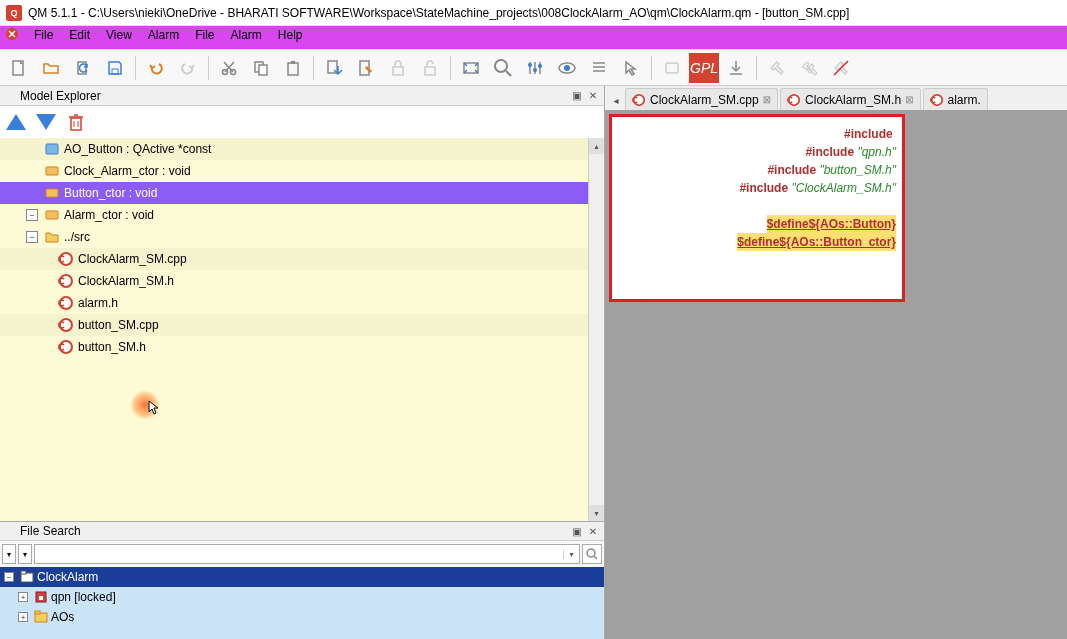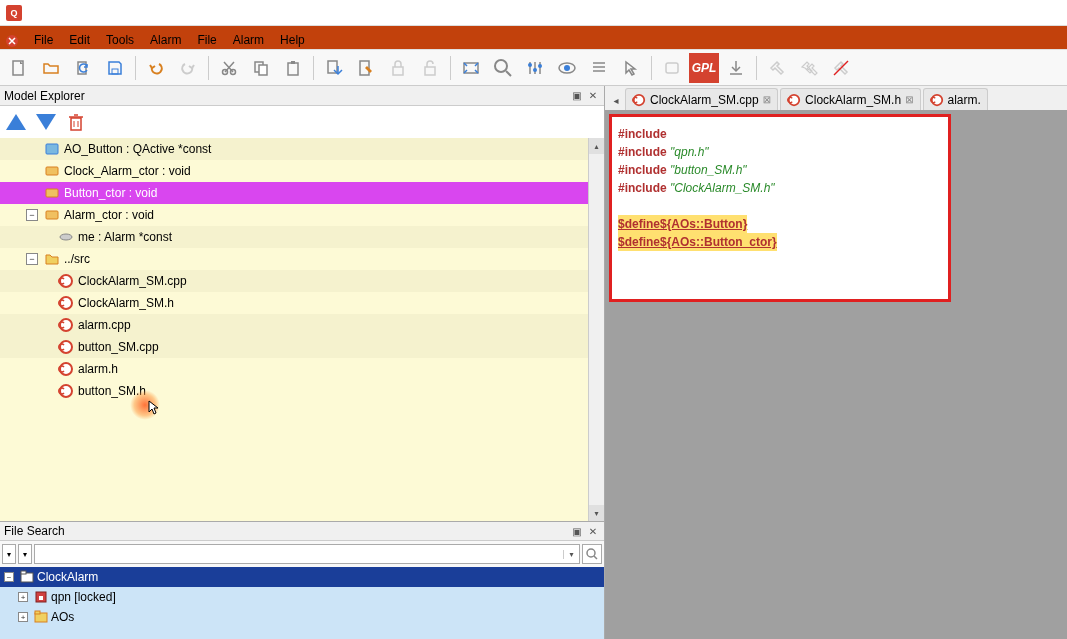--- a/index.html
+++ b/index.html
@@ -2,51 +2,51 @@
 <html><head>
 <meta charset="utf-8">
 <style>
 * { margin: 0; padding: 0; box-sizing: border-box; font-family: "Segoe UI", Tahoma, sans-serif; font-size: 12px; }
 body { background: #f0f0f0; width: 1067px; height: 639px; overflow: hidden; display: flex; flex-direction: column; }
 
 .titlebar { background: #fff; height: 26px; display: flex; align-items: center; padding: 0 6px; border-bottom: 1px solid #ddd; }
 .titlebar .app-icon { width: 16px; height: 16px; background: #d4422f; border-radius: 2px; margin-right: 6px; display:flex;align-items:center;justify-content:center;color:#fff;font-size:9px;font-weight:bold;}
 .titlebar .title { color: #000; font-size: 12px; }
 
-.menubar { background: #c2410c; height: 24px; display: flex; align-items: flex-end; padding: 0 4px; border-bottom: 1px solid #e0e0e0; }
+.menubar { background: #d946ef; height: 24px; display: flex; align-items: flex-start; padding: 0 4px; border-bottom: 1px solid #e0e0e0; }
 .menubar .app-icon { width: 16px; height: 16px; margin-right: 6px; display:flex;align-items:center;justify-content:center;}
 .menubar .app-icon svg{width:16px;height:16px;}
 .menu-item { padding: 2px 8px; cursor: default; }
 
 .toolbar { background: #f8f8f8; height: 36px; display: flex; align-items: center; padding: 2px 4px; border-bottom: 1px solid #ccc; gap: 2px; }
 .tool-btn { width: 30px; height: 30px; display: flex; align-items: center; justify-content: center; border: 1px solid transparent; cursor: default; }
 .tool-sep { width: 1px; height: 24px; background: #ccc; margin: 0 3px; }
 
 .main-area { flex: 1; display: flex; overflow: hidden; }
 .left-panel { width: 605px; display: flex; flex-direction: column; border-right: 1px solid #aaa; }
 .right-panel { flex: 1; display: flex; flex-direction: column; background: #a0a0a0; }
 
 .panel-header { background: #f0f0f0; height: 20px; display: flex; align-items: center; padding: 0 4px; border-bottom: 1px solid #ccc; justify-content: space-between;}
-.panel-header .title { font-size: 12px; }
+.panel-header .title { font-size: 12px; margin-left: 16px; }
 .panel-header .controls { display: flex; gap: 2px; }
 .panel-header .ctrl-btn { width: 14px; height: 14px; display: flex; align-items: center; justify-content: center; font-size: 10px; color: #555; cursor: default; }
 
 .explorer-toolbar { background: #fff; height: 32px; display: flex; align-items: center; padding: 0 6px; gap: 10px; }
 .exp-tri { width: 0; height: 0; }
 .exp-tri.up { border-left: 10px solid transparent; border-right: 10px solid transparent; border-bottom: 16px solid #3a7fd9; cursor:default;}
 .exp-tri.down { border-left: 10px solid transparent; border-right: 10px solid transparent; border-top: 16px solid #3a7fd9; cursor:default;}
 .exp-trash { width: 20px; height: 22px; display:flex;align-items:center;justify-content:center;cursor:default;}
 
 .tree-area { flex: 1; background: #fdfad6; overflow: hidden; position: relative; }
 .tree-scroll { position: absolute; right: 0; top: 0; bottom: 0; width: 16px; background: #f0f0f0; border-left: 1px solid #ccc; display:flex;flex-direction:column;justify-content:space-between;}
 .scroll-btn{height:16px;background:#e0e0e0;display:flex;align-items:center;justify-content:center;font-size:8px;color:#555;}
 .tree-row { height: 22px; display: flex; align-items: center; cursor: default; }
 .tree-row.alt { background: #fdfad6; }
 .tree-row.even { background: #f5f2ce; }
-.tree-row.selected { background: #d946ef; color: #fff; }
+.tree-row.selected { background: #8b5cf6; color: #fff; }
 .tree-indent { display: inline-block; }
 .tree-exp { width: 12px; height: 12px; border: 1px solid #888; background: #fff; display: inline-flex; align-items: center; justify-content: center; font-size: 9px; line-height: 9px; margin-right: 2px; color:#333;}
 .tree-icon { width: 16px; height: 16px; margin: 0 4px; display: inline-flex; align-items: center; justify-content: center; }
 .tree-label { white-space: nowrap; }
 
 .search-panel { border-top: 1px solid #aaa; }
 .search-input-row { height: 26px; display: flex; align-items: center; padding: 2px; background: #f8f8f8; gap: 2px;}
 .search-dd { width: 14px; height: 20px; border: 1px solid #aaa; background: #fff; display:flex;align-items:center;justify-content:center;font-size:8px;}
 .search-combo { flex:1; height: 20px; border: 1px solid #aaa; background: #fff; display:flex;align-items:center;}
 .search-combo input{flex:1;border:none;outline:none;padding:0 4px;font-size:12px;}
@@ -62,47 +62,48 @@
 .sr-label.italic { }
 
 .tabs-row { background: #f0f0f0; height: 24px; display: flex; align-items: flex-end; padding: 0 4px; gap: 2px; }
 .tab { height: 22px; background: #fff; border: 1px solid #ccc; border-bottom: none; padding: 0 6px; display: flex; align-items: center; gap: 4px; font-size: 11px; cursor: default; border-radius: 3px 3px 0 0;}
 .tab.inactive { background: #e8e8e8; }
 .tab .close { color: #888; font-size: 10px; }
 .tab-icon{width:14px;height:14px;display:inline-flex;align-items:center;justify-content:center;}
 .tab-scroll-btn { width: 14px; height: 20px; display:flex;align-items:center;justify-content:center;font-size:10px;color:#555;}
 
 .editor-area { flex: 1; background: #a0a0a0; position: relative; }
-.editor-box { position: absolute; left: 4px; top: 4px; width: 342px; height: 188px; background: #fff; border: 3px solid #e02020; padding: 8px 6px; font-family: "Consolas", monospace; font-size: 13px; line-height: 18px; white-space: pre; }
+.editor-box { position: absolute; left: 4px; top: 4px; width: 296px; height: 188px; background: #fff; border: 3px solid #e02020; padding: 8px 6px; font-family: "Consolas", monospace; font-size: 13px; line-height: 18px; white-space: pre; text-align: right; }
 .kw-include { color: #b03030; font-weight: bold; }
 .str-inc { color: #2a8a2a; font-style: italic; }
 .define-line { background: #ffe070; color: #b03030; font-weight: bold; text-decoration: underline; display:inline-block;}
 
 .click-highlight { position: absolute; width: 30px; height: 30px; border-radius: 50%; background: radial-gradient(circle, rgba(255,100,40,0.9) 0%, rgba(255,150,60,0.5) 50%, transparent 70%); pointer-events: none; }
 .cursor-arrow { position: absolute; font-size: 14px; color: #000; pointer-events: none; }
 
 svg { display: block; }
 </style>
 </head>
 <body>
 
 <div class="titlebar">
   <span class="app-icon">Q</span>
+  <span class="title">QM 5.1.1 - C:\Users\nieki\OneDrive - BHARATI SOFTWARE\Workspace\StateMachine_projects\008ClockAlarm_AO\qm\ClockAlarm.qm - [button_SM.cpp]</span>
 </div>
 
 <div class="menubar">
   <span class="app-icon">
     <svg viewBox="0 0 16 16">
         <circle cx="8" cy="8" r="6" fill="#d4422f"></circle>
         <path d="M5 5 L11 11 M11 5 L5 11" stroke="#fff" stroke-width="1.5"></path>
       </svg>
   </span>
   <span class="menu-item">File</span>
   <span class="menu-item">Edit</span>
-  <span class="menu-item">Tools</span>
+  <span class="menu-item">View</span>
   <span class="menu-item">Alarm</span>
   <span class="menu-item">File</span>
   <span class="menu-item">Alarm</span>
   <span class="menu-item">Help</span>
 </div>
 
 <div class="toolbar">
   <div class="tool-btn">
       <svg width="20" height="20" viewBox="0 0 20 20">
         <rect x="4" y="3" width="10" height="14" fill="none" stroke="#888" stroke-width="1.5"></rect>
@@ -227,21 +228,21 @@
         <path d="M5 4 L5 15 L8 12 L11 17 L13 16 L10 11 L14 11 Z" fill="none" stroke="#888" stroke-width="1.5"></path>
       </svg>
     </div>
   <div class="tool-sep"></div>
   <div class="tool-btn">
       <svg width="20" height="20" viewBox="0 0 20 20">
         <rect x="4" y="5" width="12" height="10" rx="2" fill="none" stroke="#ccc" stroke-width="1.5"></rect>
       </svg>
     </div>
   <div class="tool-btn" style="background:#d4422f;">
-      <span style="color:#fff;font-size:12px;font-weight:bold;font-style:italic;text-align:center;">GPL</span>
+      <span style="color:#fff;font-size:14px;font-weight:normal;font-style:italic;text-align:center;">GPL</span>
     </div>
   <div class="tool-btn">
       <svg width="20" height="20" viewBox="0 0 20 20">
         <line x1="10" y1="3" x2="10" y2="12" stroke="#888" stroke-width="1.5"></line>
         <path d="M6 9 L10 13 L14 9" fill="none" stroke="#888" stroke-width="1.5"></path>
         <line x1="4" y1="16" x2="16" y2="16" stroke="#888" stroke-width="1.5"></line>
       </svg>
     </div>
   <div class="tool-sep"></div>
   <div class="tool-btn">
@@ -321,29 +322,20 @@
           <div class="tree-row alt">
             <span class="tree-indent" style="width:26px"></span>
             <span class="tree-exp">−</span>
             <span class="tree-icon">
               <svg width="16" height="16" viewBox="0 0 16 16">
                 <rect x="2" y="4" width="12" height="8" rx="1" fill="#f0c060" stroke="#d88020"></rect>
               </svg>
             </span>
             <span class="tree-label">Alarm_ctor : void</span>
           </div>
-          <div class="tree-row even">
-            <span class="tree-indent" style="width:54px"></span>
-            <span class="tree-icon">
-              <svg width="16" height="16" viewBox="0 0 16 16">
-                <ellipse cx="8" cy="8" rx="6" ry="3" fill="#ccc" stroke="#888"></ellipse>
-              </svg>
-            </span>
-            <span class="tree-label">me : Alarm *const</span>
-          </div>
           <div class="tree-row alt">
             <span class="tree-indent" style="width:26px"></span>
             <span class="tree-exp">−</span>
             <span class="tree-icon">
               <svg width="16" height="16" viewBox="0 0 16 16">
                 <path d="M2 4 L2 13 L14 13 L14 6 L8 6 L6 4 Z" fill="#f0d060" stroke="#d88020"></path>
               </svg>
             </span>
             <span class="tree-label">../src</span>
           </div>
@@ -360,49 +352,39 @@
           <div class="tree-row alt">
             <span class="tree-indent" style="width:54px"></span>
             <span class="tree-icon">
               <svg width="16" height="16" viewBox="0 0 16 16">
                 <circle cx="8" cy="8" r="6" fill="#fff" stroke="#d4422f" stroke-width="2"></circle>
                 <path d="M6 6 A3 3 0 1 0 6 10" fill="none" stroke="#d4422f" stroke-width="1.5"></path>
               </svg>
             </span>
             <span class="tree-label">ClockAlarm_SM.h</span>
           </div>
+          <div class="tree-row alt">
+            <span class="tree-indent" style="width:54px"></span>
+            <span class="tree-icon">
+              <svg width="16" height="16" viewBox="0 0 16 16">
+                <circle cx="8" cy="8" r="6" fill="#fff" stroke="#d4422f" stroke-width="2"></circle>
+                <path d="M6 6 A3 3 0 1 0 6 10" fill="none" stroke="#d4422f" stroke-width="1.5"></path>
+              </svg>
+            </span>
+            <span class="tree-label">alarm.h</span>
+          </div>
           <div class="tree-row even">
             <span class="tree-indent" style="width:54px"></span>
             <span class="tree-icon">
               <svg width="16" height="16" viewBox="0 0 16 16">
                 <circle cx="8" cy="8" r="6" fill="#fff" stroke="#d4422f" stroke-width="2"></circle>
                 <path d="M6 6 A3 3 0 1 0 6 10" fill="none" stroke="#d4422f" stroke-width="1.5"></path>
               </svg>
             </span>
-            <span class="tree-label">alarm.cpp</span>
-          </div>
-          <div class="tree-row even">
-            <span class="tree-indent" style="width:54px"></span>
-            <span class="tree-icon">
-              <svg width="16" height="16" viewBox="0 0 16 16">
-                <circle cx="8" cy="8" r="6" fill="#fff" stroke="#d4422f" stroke-width="2"></circle>
-                <path d="M6 6 A3 3 0 1 0 6 10" fill="none" stroke="#d4422f" stroke-width="1.5"></path>
-              </svg>
-            </span>
             <span class="tree-label">button_SM.cpp</span>
-          </div>
-          <div class="tree-row alt">
-            <span class="tree-indent" style="width:54px"></span>
-            <span class="tree-icon">
-              <svg width="16" height="16" viewBox="0 0 16 16">
-                <circle cx="8" cy="8" r="6" fill="#fff" stroke="#d4422f" stroke-width="2"></circle>
-                <path d="M6 6 A3 3 0 1 0 6 10" fill="none" stroke="#d4422f" stroke-width="1.5"></path>
-              </svg>
-            </span>
-            <span class="tree-label">alarm.h</span>
           </div>
           <div class="tree-row alt">
             <span class="tree-indent" style="width:54px"></span>
             <span class="tree-icon">
               <svg width="16" height="16" viewBox="0 0 16 16">
                 <circle cx="8" cy="8" r="6" fill="#fff" stroke="#d4422f" stroke-width="2"></circle>
                 <path d="M6 6 A3 3 0 1 0 6 10" fill="none" stroke="#d4422f" stroke-width="1.5"></path>
               </svg>
             </span>
             <span class="tree-label">button_SM.h</span>

